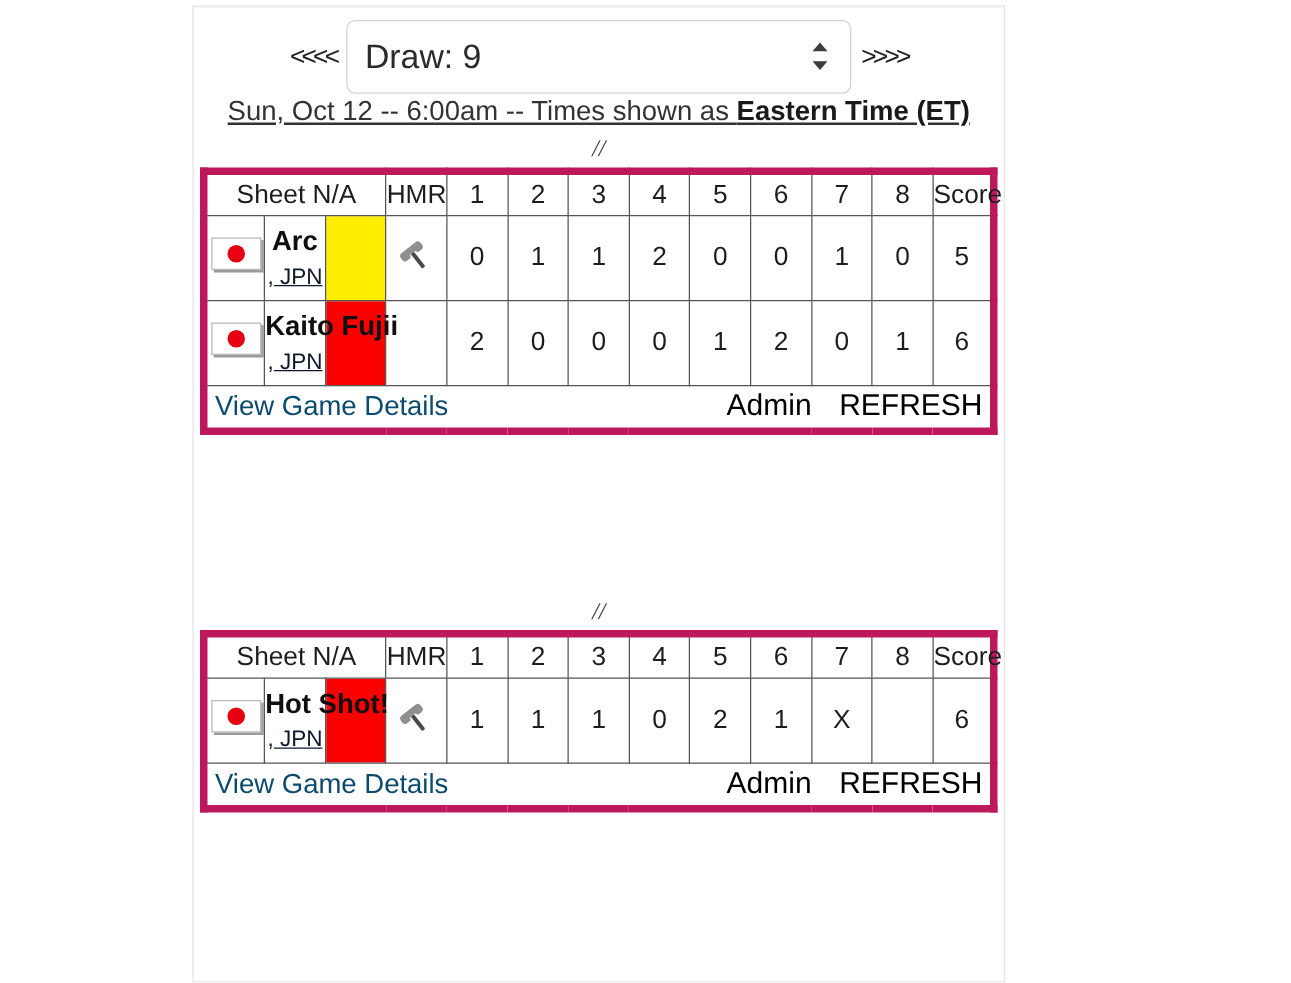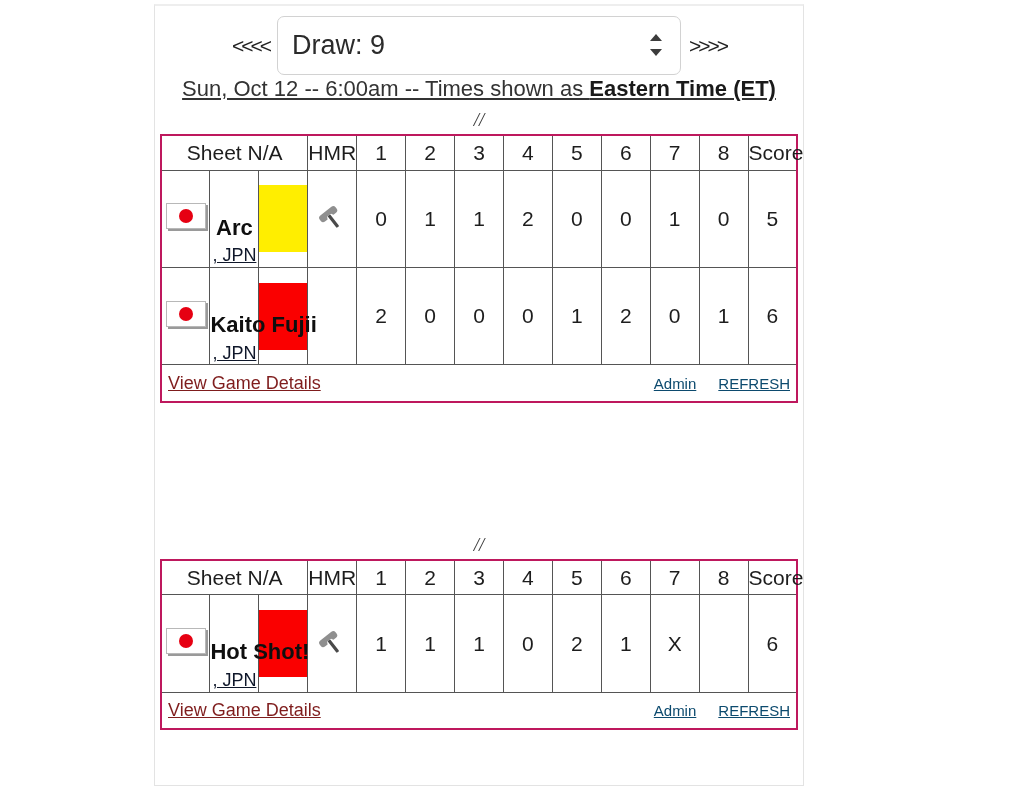--- a/index.html
+++ b/index.html
@@ -96,21 +96,21 @@
     height: 28px;
     line-height: 28px;
     font-family: "Liberation Serif", serif;
     font-style: italic;
   }
 
   table.score {
     width: 638px;
     border-collapse: collapse;
     table-layout: fixed;
-    border: 2px solid #be185d;
+    border: 6px solid #be185d;
     background: #ffffff;
   }
   table.score td, table.score th {
     border: 1px solid #555555;
     padding: 0;
     font-size: 21px;
     color: #1d1d1d;
     font-weight: normal;
     text-align: center;
     vertical-align: middle;
@@ -159,21 +159,20 @@
     text-align: left;
     padding: 2px 6px 4px 7px;
     vertical-align: top;
   }
   .tname {
     font-weight: bold;
     font-size: 22px;
     color: #0f0f0f;
     line-height: 1.18;
     white-space: nowrap;
-    margin-top: 44px;
   }
   .tcountry {
     font-size: 18px;
     color: #0f172a;
     line-height: 1.25;
     padding-top: 4px;
     text-decoration: underline;
   }
 
   td.bar {
@@ -200,23 +199,23 @@
     border-left: none;
     border-right: none;
     border-bottom: none;
   }
   .foot-inner {
     display: flex;
     align-items: center;
     justify-content: space-between;
     padding: 0 6px 0 6px;
   }
-  .foot-left { font-size: 18px; color: #7f1d1d; cursor: pointer; text-decoration: underline; }
+  .foot-left { font-size: 22px; color: #0c4a6e; cursor: pointer; }
   .foot-right { display: flex; gap: 22px; }
-  .foot-right span { font-size: 15px; color: #0c4a6e; cursor: pointer; text-decoration: underline; }
+  .foot-right span { font-size: 24px; color: #000000; cursor: pointer; }
 
   .spacer { height: 128px; }
 </style>
 </head>
 <body>
 
 <div id="page">
   <div class="container">
 
     <div class="draw-row">

